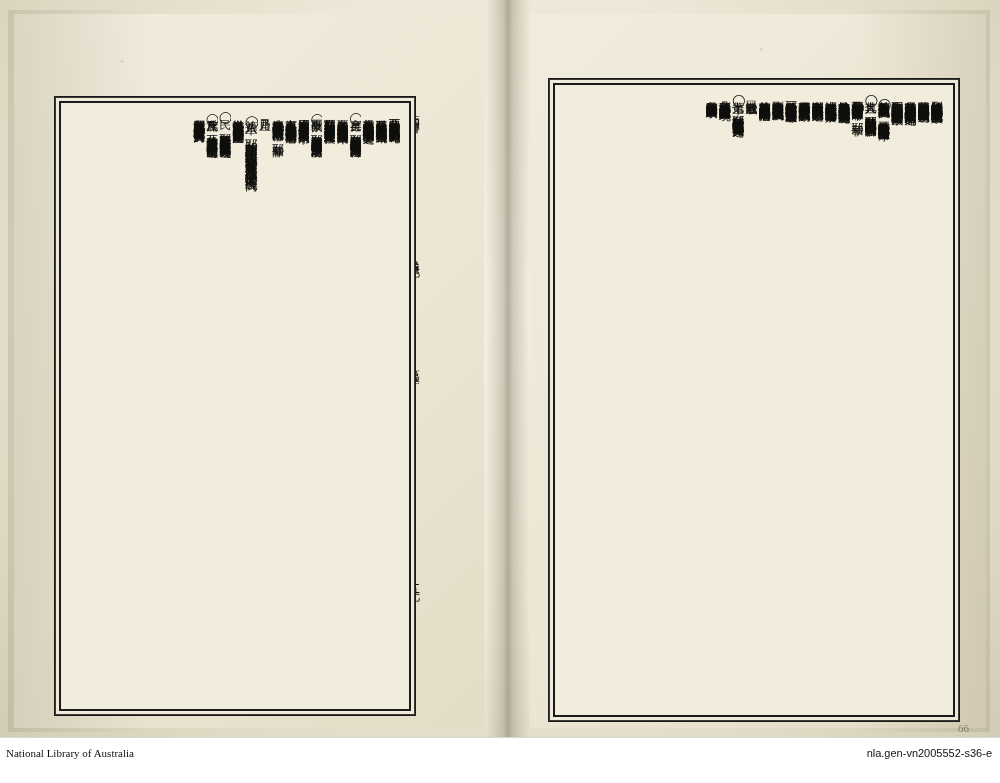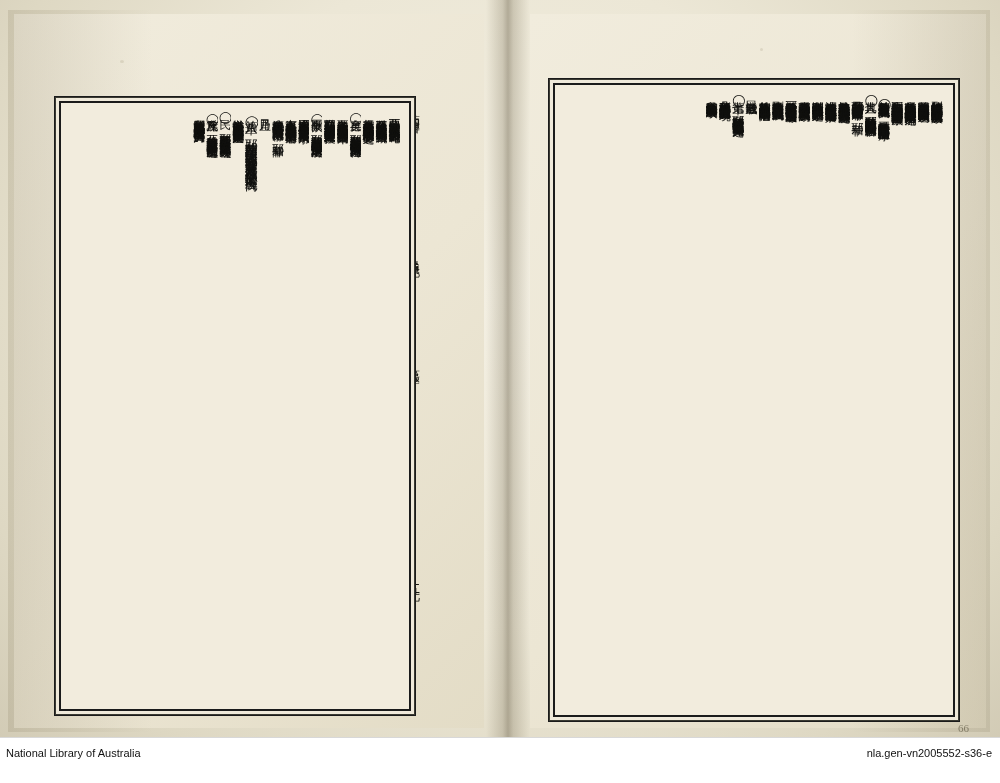--- a/index.html
+++ b/index.html
@@ -28,21 +28,21 @@
     pointer-events:none;
   }
 
   
   .footer-bar{
     position:absolute;left:0;top:737px;width:1000px;height:46px;background:#ffffff;
     border-top:1px solid #d8d8d8;
   }
   .footer-left{
     position:absolute;left:6px;top:747px;font-size:11px;color:#111;
-    font-family:Liberation Sans, sans-serif;
+    font-family:Liberation Serif, serif;
   }
   .footer-right{
     position:absolute;right:8px;top:747px;font-size:11px;color:#111;
     font-family:"Liberation Sans",sans-serif;
   }
 
   
   .leaf{
     position:absolute;
     background:linear-gradient(135deg,#f1ecdd 0%,#ece6d4 55%,#e3dcc6 100%);

